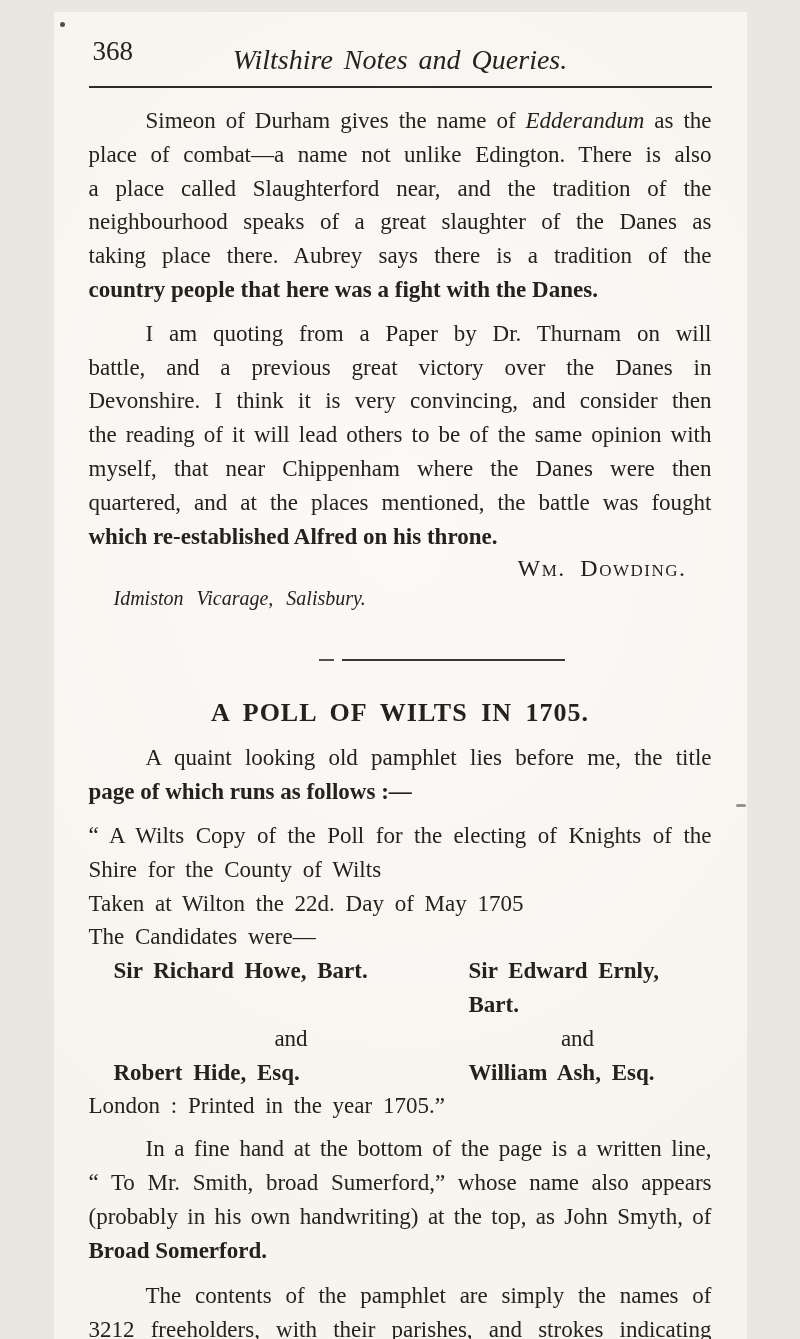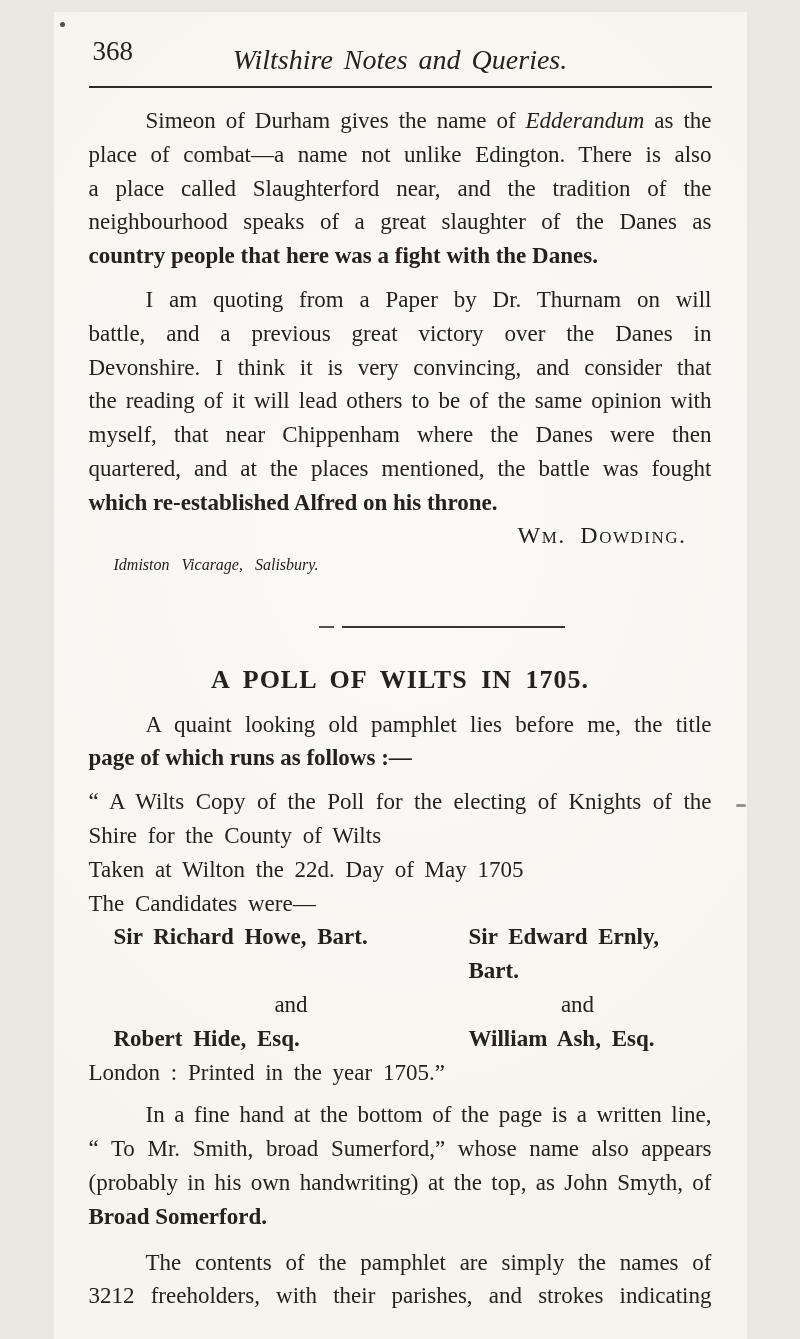--- a/index.html
+++ b/index.html
@@ -34,21 +34,21 @@
 
   .para1 { margin-top: 16px; }
   .para2 { margin-top: 10px; }
 
   .signature {
     margin-top: 2px; font-size: 24px; line-height: 26px;
     font-variant: small-caps; letter-spacing: 1.5px; word-spacing: 7px;
     text-align: right; padding-right: 25px;
   }
   .dateline {
-    font-style: italic; font-size: 16px; line-height: 34px;
+    font-style: italic; font-size: 20px; line-height: 34px;
     margin-left: 25px; word-spacing: 8px;
   }
 
   .divider { margin-top: 44px; margin-left: 230px; width: 246px; display: flex; align-items: center; }
   .divider-dash { width: 15px; border-top: 2px solid #56504a; margin-right: 8px; }
   .divider-line { flex: 1; border-top: 2px solid #3a352f; }
 
   .article-heading {
     margin-top: 36px; text-align: center;
     font-weight: bold; font-size: 26px; line-height: 32px;
@@ -86,27 +86,28 @@
       <span class="page-num">368</span>
       <span class="journal-title">Wiltshire Notes and Queries.</span>
     </div>
     <div class="head-rule"></div>
 
     <div class="para1">
       <div class="bline jl ind"><span>Simeon of Durham gives the name of </span><span class="em-inline">Edderandum</span><span> as the</span></div>
       <div class="bline jl">place of combat—a name not unlike Edington. There is also</div>
       <div class="bline jl">a place called Slaughterford near, and the tradition of the</div>
       <div class="bline jl">neighbourhood speaks of a great slaughter of the Danes as</div>
+      <div class="bline jl">taking place there. Aubrey says there is a tradition of the</div>
       <div class="bline ll">country people that here was a fight with the Danes.</div>
     </div>
 
     <div class="para2">
       <div class="bline jl ind">I am quoting from a Paper by Dr. Thurnam on will</div>
       <div class="bline jl">battle, and a previous great victory over the Danes in</div>
-      <div class="bline jl">Devonshire. I think it is very convincing, and consider that</div>
+      <div class="bline jl">Devonshire. I think it is very convincing, and consider then</div>
       <div class="bline jl">the reading of it will lead others to be of the same opinion with</div>
       <div class="bline jl">myself, that near Chippenham where the Danes were then</div>
       <div class="bline jl">quartered, and at the places mentioned, the battle was fought</div>
       <div class="bline ll">which re-established Alfred on his throne.</div>
     </div>
 
     <div class="signature">Wm. Dowding.</div>
     <div class="dateline">Idmiston Vicarage, Salisbury.</div>
 
     <div class="divider">

